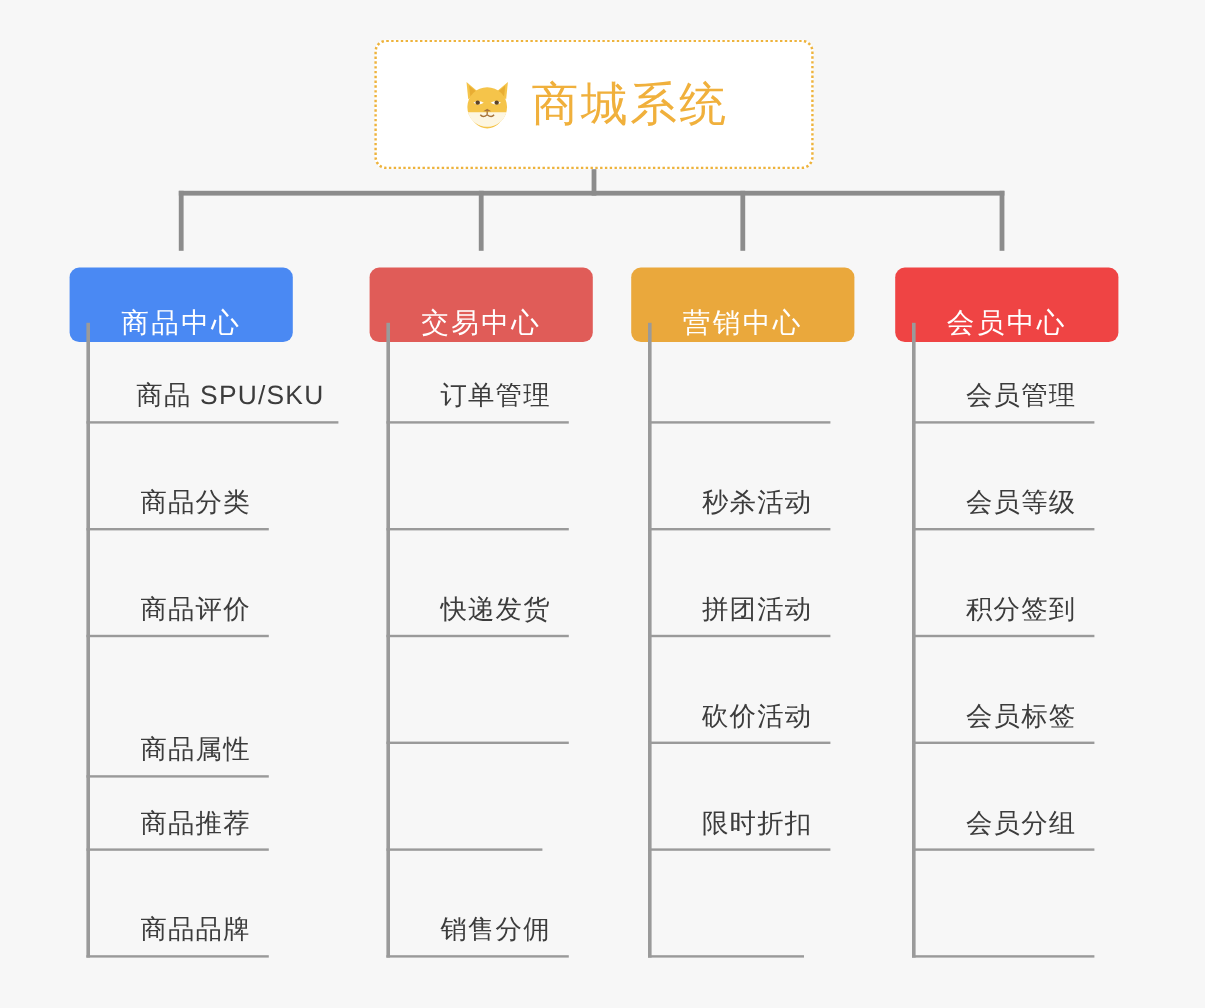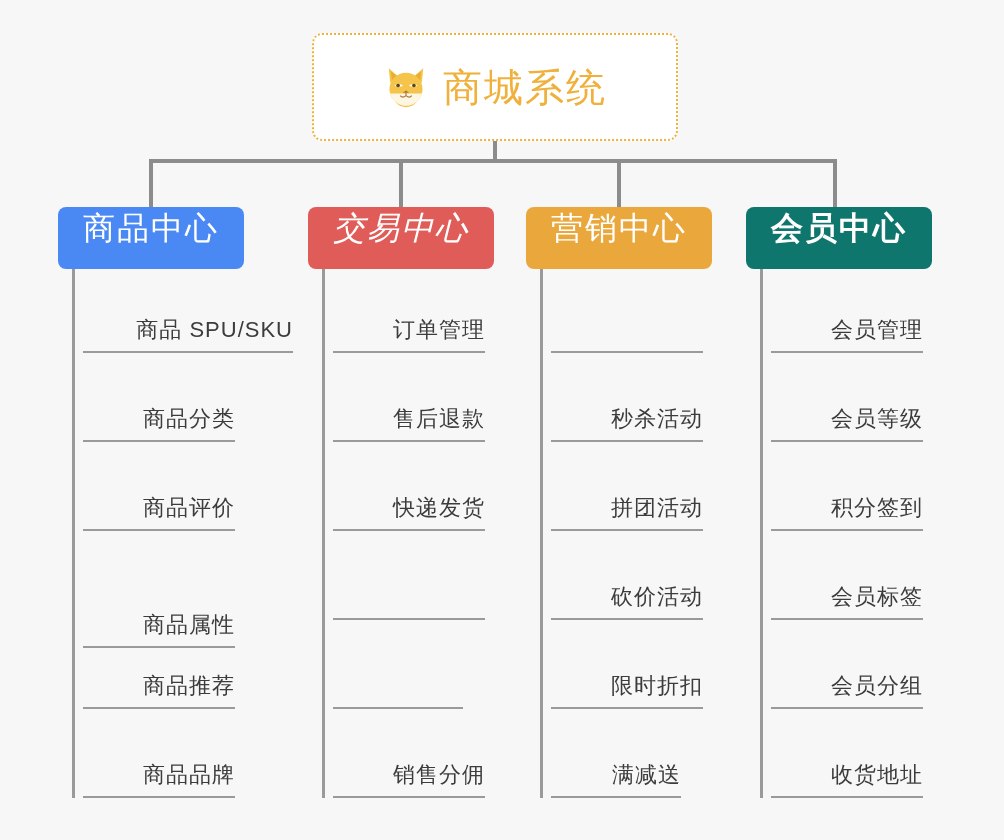--- a/index.html
+++ b/index.html
@@ -62,47 +62,47 @@
   .conn-v { width: 4px; }
   .conn-h { height: 4px; }
 
   
   .column {
     position: absolute;
     top: 207px;
   }
   .cat-header {
     position: absolute;
-    top: 0;
+    top: 16px;
     left: 0;
     height: 62px;
     border-radius: 8px;
     display: flex;
-    align-items: flex-start;
+    align-items: flex-end;
     justify-content: center;
     color: #ffffff;
-    font-size: 32px;
+    font-size: 23px;
     letter-spacing: 2px;
     box-sizing: border-box;
   }
   .spine {
     position: absolute;
     left: 14px;
     top: 62px;
     width: 3px;
     background: #9a9a9a;
   }
   .leaf {
     position: absolute;
-    left: 25px;
+    left: 14px;
     height: 89px;
     box-sizing: border-box;
     display: flex;
     align-items: flex-end;
-    justify-content: flex-end;
+    justify-content: center;
   }
   .leaf-line {
     position: absolute;
     left: 0;
     bottom: 0;
     height: 2px;
     background: #9a9a9a;
   }
   .leaf-label {
     font-size: 22px;
@@ -177,30 +177,29 @@
       <span class="leaf-label">商品推荐</span>
       <span class="leaf-line" style="width:152px;"></span>
     </div>
     <div class="leaf" style="top:502px; width:152px;">
       <span class="leaf-label">商品品牌</span>
       <span class="leaf-line" style="width:152px;"></span>
     </div>
   </div>
 
   <div class="column" style="left:308px;">
-    <div class="cat-header" style="width:186px; background:#e05c58;font-style:italic;">
+    <div class="cat-header" style="width:186px; background:#e05c58;">
       <span>交易中心</span>
     </div>
     <div class="spine" style="height:529px;"></div>
     <div class="leaf" style="top:57px; width:152px;">
       <span class="leaf-label">订单管理</span>
       <span class="leaf-line" style="width:152px;"></span>
     </div>
     <div class="leaf" style="top:146px; width:152px;">
-      <span class="leaf-label">售后退款</span>
       <span class="leaf-line" style="width:152px;"></span>
     </div>
     <div class="leaf" style="top:235px; width:152px;">
       <span class="leaf-label">快递发货</span>
       <span class="leaf-line" style="width:152px;"></span>
     </div>
     <div class="leaf" style="top:324px; width:152px;">
       <span class="leaf-line" style="width:152px;"></span>
     </div>
     <div class="leaf" style="top:413px; width:130px;">
@@ -230,27 +229,26 @@
     </div>
     <div class="leaf" style="top:324px; width:152px;">
       <span class="leaf-label">砍价活动</span>
       <span class="leaf-line" style="width:152px;"></span>
     </div>
     <div class="leaf" style="top:413px; width:152px;">
       <span class="leaf-label">限时折扣</span>
       <span class="leaf-line" style="width:152px;"></span>
     </div>
     <div class="leaf" style="top:502px; width:130px;">
-      <span class="leaf-label">满减送</span>
       <span class="leaf-line" style="width:130px;"></span>
     </div>
   </div>
 
   <div class="column" style="left:746px;">
-    <div class="cat-header" style="width:186px; background:#0f766e;font-weight:bold;">
+    <div class="cat-header" style="width:186px; background:#ef4444;">
       <span>会员中心</span>
     </div>
     <div class="spine" style="height:529px;"></div>
     <div class="leaf" style="top:57px; width:152px;">
       <span class="leaf-label">会员管理</span>
       <span class="leaf-line" style="width:152px;"></span>
     </div>
     <div class="leaf" style="top:146px; width:152px;">
       <span class="leaf-label">会员等级</span>
       <span class="leaf-line" style="width:152px;"></span>
@@ -261,18 +259,17 @@
     </div>
     <div class="leaf" style="top:324px; width:152px;">
       <span class="leaf-label">会员标签</span>
       <span class="leaf-line" style="width:152px;"></span>
     </div>
     <div class="leaf" style="top:413px; width:152px;">
       <span class="leaf-label">会员分组</span>
       <span class="leaf-line" style="width:152px;"></span>
     </div>
     <div class="leaf" style="top:502px; width:152px;">
-      <span class="leaf-label">收货地址</span>
       <span class="leaf-line" style="width:152px;"></span>
     </div>
   </div>
 
 </div>
 
 </body></html>

